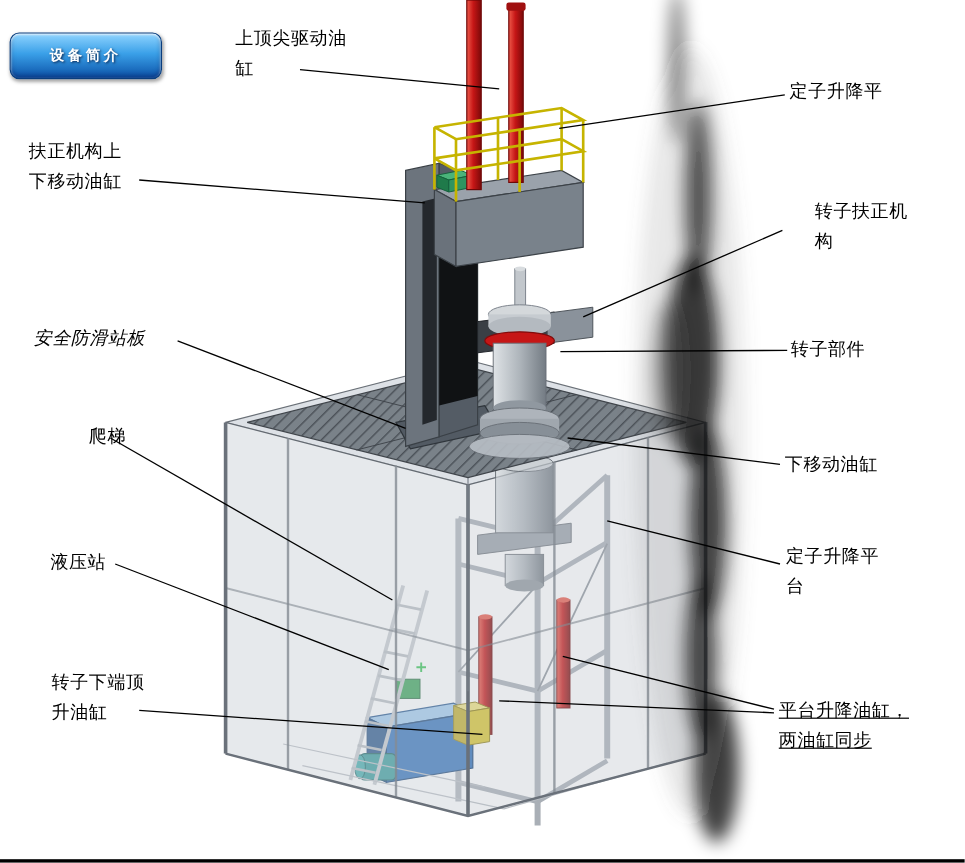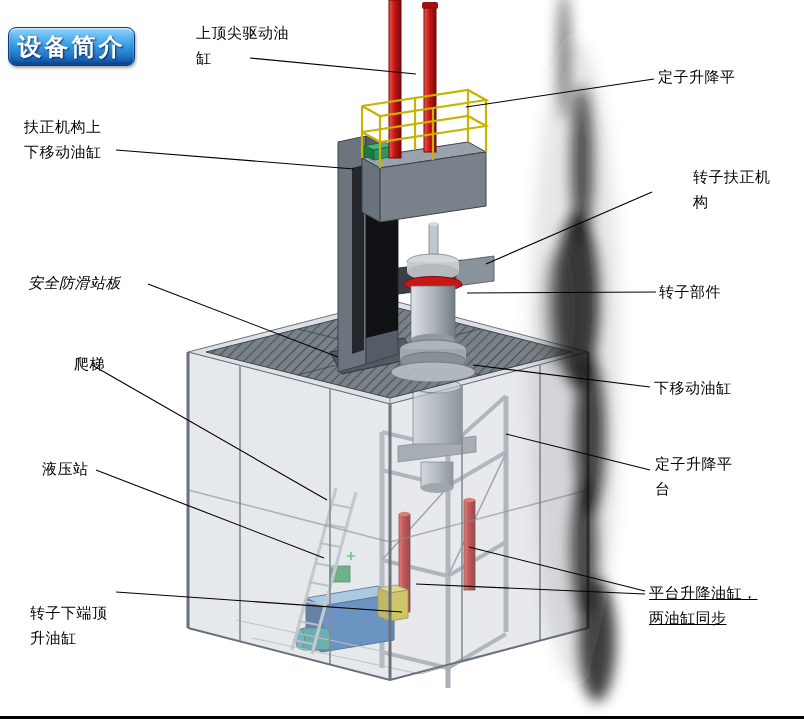--- a/index.html
+++ b/index.html
@@ -8,21 +8,21 @@
   .stage{position:relative;width:804px;height:719px;background:#fff}
   svg.layer{position:absolute;left:0;top:0;width:804px;height:719px}
   #leader-svg line{stroke:#000;stroke-width:1.1}
   .callout{position:absolute;color:var(--label-text,#000);font-size:15px;line-height:25px;
     white-space:pre-line;letter-spacing:.5px}
   .badge{position:absolute;left:8px;top:27px;width:127px;height:39px;border-radius:8px;
     border:1px solid #0a3e7e;
     background:linear-gradient(180deg,var(--badge-top,#8fd4ff) 0%,#3aa0e8 45%,var(--badge-bottom,#0b52a8) 100%);
     box-shadow:inset 0 1px 2px rgba(255,255,255,.85),inset 0 -2px 4px rgba(0,0,60,.35),1px 2px 3px rgba(0,0,0,.35);
     display:flex;align-items:center;justify-content:center}
-  .badge span{color:#fff;font-size:24px;font-weight:bold;letter-spacing:3px;
+  .badge span{color:#fff;font-size:12px;font-weight:bold;letter-spacing:3px;
     text-shadow:1px 1px 2px rgba(0,0,30,.7)}
   .footer{position:absolute;left:0;right:0;top:681px;text-align:center;font-size:15px;
     letter-spacing:1.5px;color:#111}
   .bottom-rule{position:absolute;left:0;right:0;bottom:0;height:3px;background:#000}
 </style>
 </head>
 <body>
 
 <div class="stage">
 
@@ -232,30 +232,30 @@
       <line x1="645" y1="594" x2="416" y2="584"></line>
       <line x1="645" y1="591" x2="469" y2="547"></line>
     </svg>
 
   <div id="callouts">
       <div class="callout" style="left: 196px; top: 20px; width: 120px;">上顶尖驱动油
 缸</div>
       <div class="callout" style="left: 658px; top: 64px; width: 90px;">定子升降平</div>
       <div class="callout" style="left: 24px; top: 114px; width: 100px;">扶正机构上
 下移动油缸</div>
-      <div class="callout" style="left: 693px; top: 164px; width: 100px;">转子扶正机
+      <div class="callout" style="left: 679px; top: 164px; width: 100px;">转子扶正机
 构</div>
       <div class="callout" style="left: 28px; top: 270px; width: 120px; font-style: italic;">安全防滑站板</div>
       <div class="callout" style="left: 659px; top: 279px; width: 90px;">转子部件</div>
       <div class="callout" style="left: 55px; top: 351px; width: 50px; text-align: right;">爬梯</div>
       <div class="callout" style="left: 654px; top: 375px; width: 90px;">下移动油缸</div>
       <div class="callout" style="left: 42px; top: 456px; width: 70px;">液压站</div>
       <div class="callout" style="left: 655px; top: 451px; width: 100px;">定子升降平
 台</div>
-      <div class="callout" style="left: 30px; top: 556px; width: 100px; margin-top: 44px;">转子下端顶
+      <div class="callout" style="left: 43px; top: 556px; width: 100px;">转子下端顶
 升油缸</div>
       <div class="callout" style="left: 649px; top: 580px; width: 132px; text-decoration: underline;">平台升降油缸，
 两油缸同步</div>
     </div>
 
   <div class="badge">
     <span>设备简介</span>
   </div>
 
   <div class="bottom-rule"></div>

